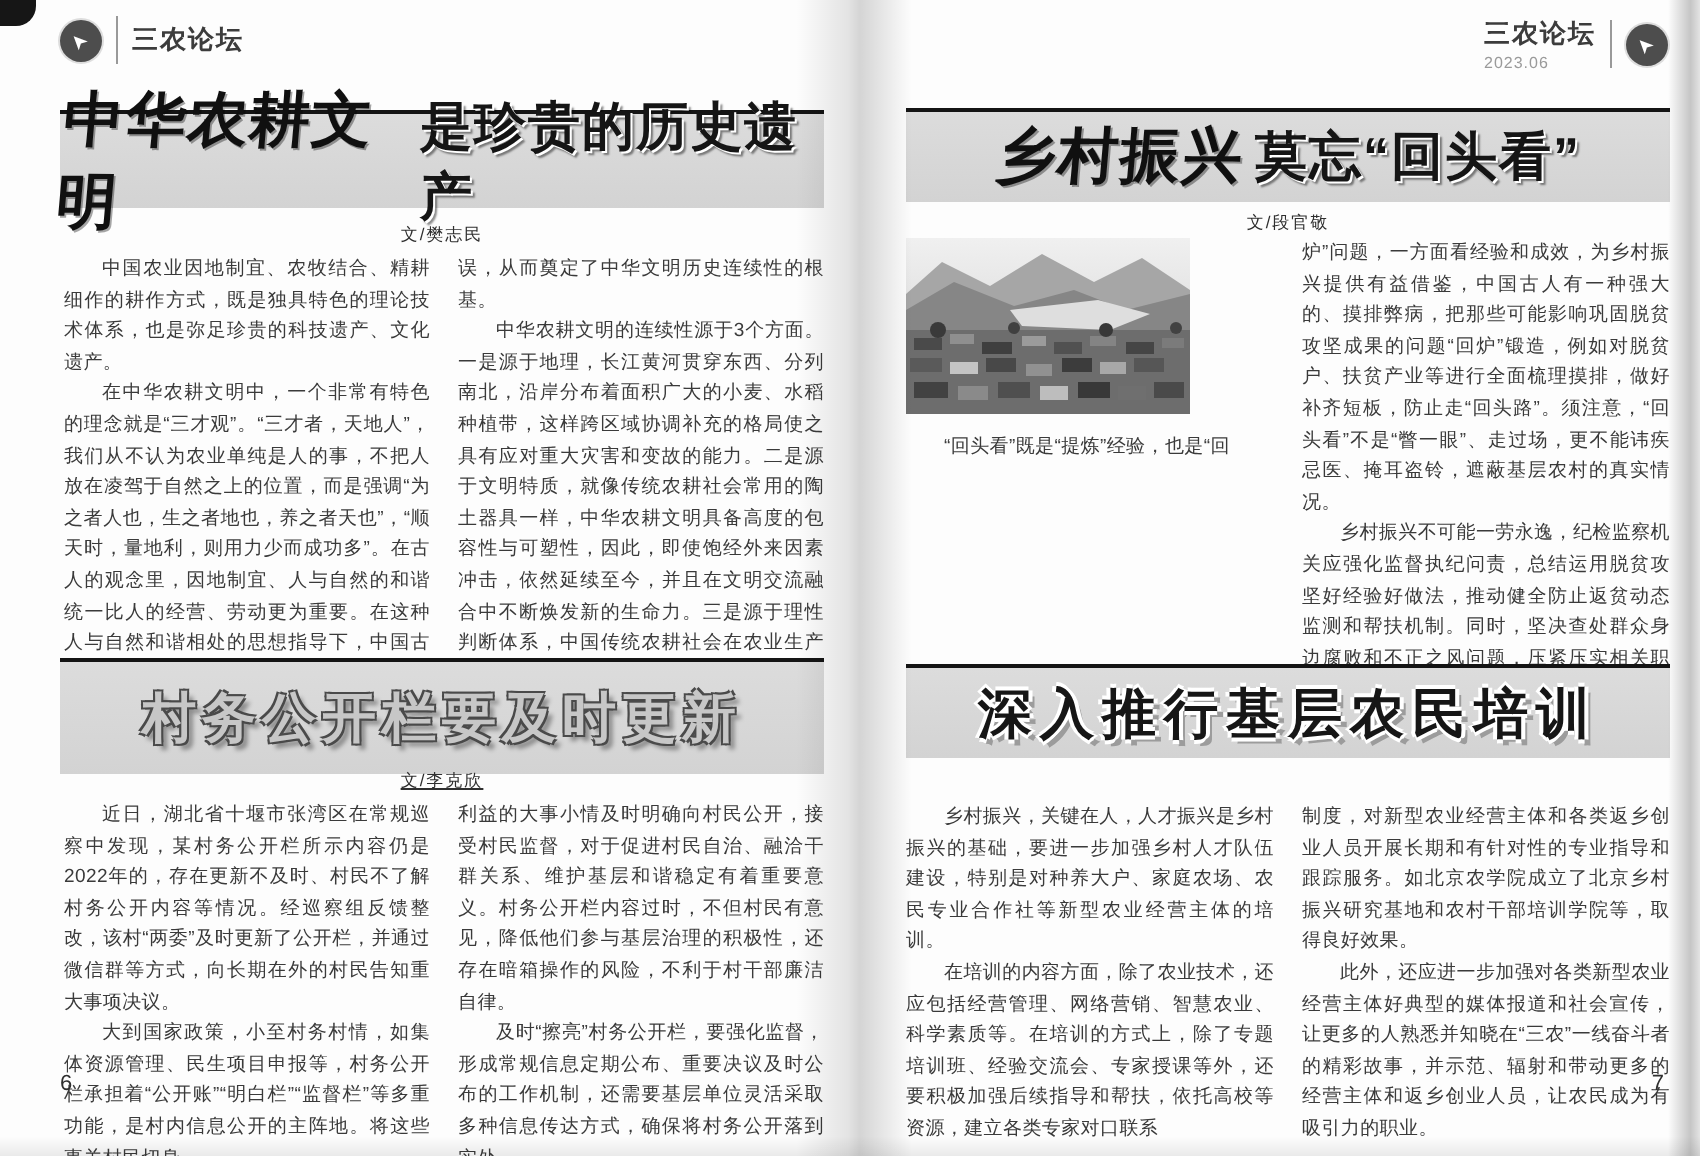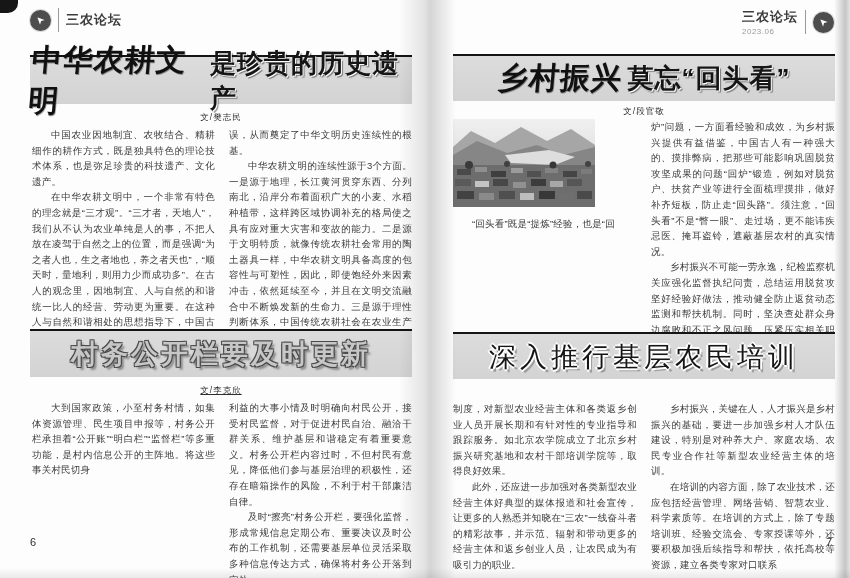--- a/index.html
+++ b/index.html
@@ -35,21 +35,21 @@
 
   
   .title-rule { position:absolute; height:2px; background:#141414; }
   .title-band { position:absolute; background:linear-gradient(180deg,#dcdcdc,#d3d3d3); display:flex; align-items:center; justify-content:center; }
   .t-brush { font-family:"Liberation Serif", serif; font-weight:900; font-size:30px; color:#101010;
     transform:skewX(-5deg); letter-spacing:1px; text-shadow:1px 1px 0 rgba(0,0,0,0.35); }
   .t-bold  { font-weight:900; font-size:26px; color:#151515; letter-spacing:1px; margin-left:6px;
     text-shadow:1px 1px 0 #fff, 2px 2px 1px rgba(0,0,0,0.45); }
   .t-emboss { font-weight:900; font-size:27px; letter-spacing:3px; color:#c7c7c7;
     text-shadow:-1px -1px 0 #4a4a4a, 1px -1px 0 #4a4a4a, -1px 1px 0 #4a4a4a, 1px 1px 0 #4a4a4a, 3px 3px 2px rgba(0,0,0,0.35); }
-  .t-3d { font-weight:400; font-size:27px; letter-spacing:4px; color:#161616;
+  .t-3d { font-weight:700; font-size:27px; letter-spacing:4px; color:#161616;
     text-shadow:-2px 0 0 #fff, 2px 0 0 #fff, 0 -2px 0 #fff, 0 2px 0 #fff, 3px 3px 0 #9c9c9c; }
 
   .byline { position:absolute; text-align:center; font-size:8.5px; color:#2f2f2f; letter-spacing:1px; }
 
   
   .cols { position:absolute; display:flex; gap:14px; }
   .col { flex:1 1 0; }
   .col p { font-size:9.5px; line-height:15.6px; color:#3a3a3a; text-align:justify;
     text-indent:2em; letter-spacing:0.2px; }
   .col p.cont { text-indent:0; }
@@ -84,27 +84,28 @@
         <p>中国农业因地制宜、农牧结合、精耕细作的耕作方式，既是独具特色的理论技术体系，也是弥足珍贵的科技遗产、文化遗产。</p>
         <p>在中华农耕文明中，一个非常有特色的理念就是“三才观”。“三才者，天地人”，我们从不认为农业单纯是人的事，不把人放在凌驾于自然之上的位置，而是强调“为之者人也，生之者地也，养之者天也”，“顺天时，量地利，则用力少而成功多”。在古人的观念里，因地制宜、人与自然的和谐统一比人的经营、劳动更为重要。在这种人与自然和谐相处的思想指导下，中国古人有一种强大的、始终如一的生存理性，这让我们在几千年的发展中一直没有犯颠覆性的错</p>
       </div>
       <div class="col">
         <p class="cont">误，从而奠定了中华文明历史连续性的根基。</p>
         <p>中华农耕文明的连续性源于3个方面。一是源于地理，长江黄河贯穿东西、分列南北，沿岸分布着面积广大的小麦、水稻种植带，这样跨区域协调补充的格局使之具有应对重大灾害和变故的能力。二是源于文明特质，就像传统农耕社会常用的陶土器具一样，中华农耕文明具备高度的包容性与可塑性，因此，即使饱经外来因素冲击，依然延续至今，并且在文明交流融合中不断焕发新的生命力。三是源于理性判断体系，中国传统农耕社会在农业生产中形成了独特的理性判断体系，这是一种整体的、系统的科学判断，为农业发展和文明传承提供了重要的保障。</p>
       </div>
     </div>
 
     <div class="title-rule" style="left:30px; top:329px; width:382px;"></div>
-    <div class="title-band" style="left:30px; top:331px; width:382px; height:46px;">
+    <div class="title-band" style="left:30px; top:331px; width:382px; height:56px;">
       <span class="t-emboss">村务公开栏要及时更新</span>
     </div>
     <div class="byline" style="left:30px; top:385px; width:382px;text-decoration:underline;">文/李克欣</div>
 
     <div class="cols" style="left:32px; top:400px; width:380px;">
       <div class="col">
+        <p>近日，湖北省十堰市张湾区在常规巡察中发现，某村务公开栏所示内容仍是2022年的，存在更新不及时、村民不了解村务公开内容等情况。经巡察组反馈整改，该村“两委”及时更新了公开栏，并通过微信群等方式，向长期在外的村民告知重大事项决议。</p>
         <p>大到国家政策，小至村务村情，如集体资源管理、民生项目申报等，村务公开栏承担着“公开账”“明白栏”“监督栏”等多重功能，是村内信息公开的主阵地。将这些事关村民切身</p>
       </div>
       <div class="col">
         <p class="cont">利益的大事小情及时明确向村民公开，接受村民监督，对于促进村民自治、融洽干群关系、维护基层和谐稳定有着重要意义。村务公开栏内容过时，不但村民有意见，降低他们参与基层治理的积极性，还存在暗箱操作的风险，不利于村干部廉洁自律。</p>
         <p>及时“擦亮”村务公开栏，要强化监督，形成常规信息定期公布、重要决议及时公布的工作机制，还需要基层单位灵活采取多种信息传达方式，确保将村务公开落到实处。</p>
       </div>
     </div>
 
     <div class="page-number" style="left:30px; top:536px;">6</div>
   </div>
@@ -178,26 +179,26 @@
       </div>
     </div>
 
     <div class="title-rule" style="left:28px; top:332px; width:382px;"></div>
     <div class="title-band" style="left:28px; top:334px; width:382px; height:45px;">
       <span class="t-3d">深入推行基层农民培训</span>
     </div>
 
     <div class="cols" style="left:28px; top:401px; width:382px;">
       <div class="col">
+        <p>乡村振兴，关键在人，人才振兴是乡村振兴的基础，要进一步加强乡村人才队伍建设，特别是对种养大户、家庭农场、农民专业合作社等新型农业经营主体的培训。</p>
+        <p>在培训的内容方面，除了农业技术，还应包括经营管理、网络营销、智慧农业、科学素质等。在培训的方式上，除了专题培训班、经验交流会、专家授课等外，还要积极加强后续指导和帮扶，依托高校等资源，建立各类专家对口联系</p>
+      </div>
+      <div class="col">
         <p class="cont">制度，对新型农业经营主体和各类返乡创业人员开展长期和有针对性的专业指导和跟踪服务。如北京农学院成立了北京乡村振兴研究基地和农村干部培训学院等，取得良好效果。</p>
         <p>此外，还应进一步加强对各类新型农业经营主体好典型的媒体报道和社会宣传，让更多的人熟悉并知晓在“三农”一线奋斗者的精彩故事，并示范、辐射和带动更多的经营主体和返乡创业人员，让农民成为有吸引力的职业。</p>
-      </div>
-      <div class="col">
-        <p>乡村振兴，关键在人，人才振兴是乡村振兴的基础，要进一步加强乡村人才队伍建设，特别是对种养大户、家庭农场、农民专业合作社等新型农业经营主体的培训。</p>
-        <p>在培训的内容方面，除了农业技术，还应包括经营管理、网络营销、智慧农业、科学素质等。在培训的方式上，除了专题培训班、经验交流会、专家授课等外，还要积极加强后续指导和帮扶，依托高校等资源，建立各类专家对口联系</p>
       </div>
     </div>
 
     <div class="page-number" style="right:18px; top:536px;">7</div>
   </div>
 
   <div class="gutter-shadow"></div>
   <div class="right-edge"></div>
   <div class="bottom-edge"></div>
   <div class="corner-mark"></div>

